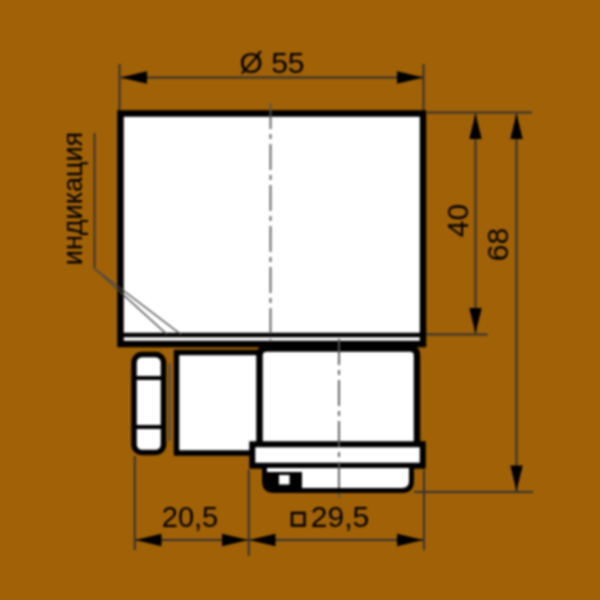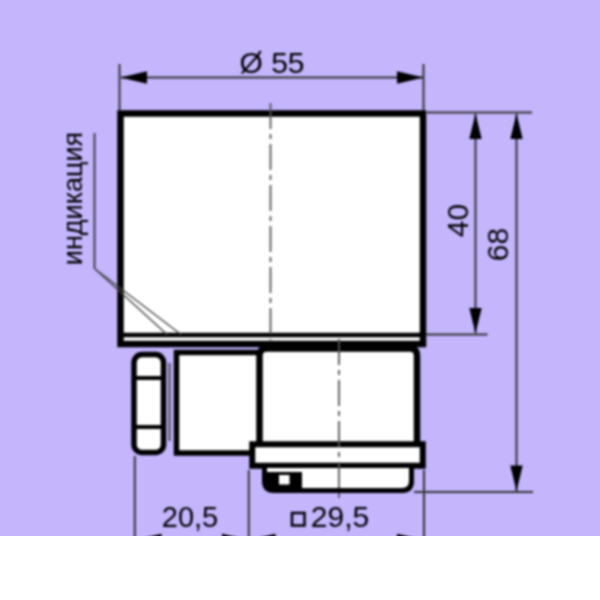--- a/index.html
+++ b/index.html
@@ -1,16 +1,16 @@
 <!DOCTYPE html>
 <html><head>
 <meta charset="utf-8">
 <style>
   html,body{margin:0;padding:0;background:#ffffff;}
-  .page{width:600px;height:536px;position:relative;background:#c4b5fd;overflow:hidden;}
+  .page{width:600px;height:600px;position:relative;background:#a16207;overflow:hidden;}
   svg{position:absolute;left:0;top:0;filter:blur(0.9px);}
   text{font-family:"Liberation Sans", sans-serif;fill:#000;}
 </style>
 </head>
 <body>
 <div class="page">
 <svg width="600" height="600" viewBox="0 0 600 600">
 
   <rect x="120.5" y="113.5" width="302.5" height="230.5" fill="#fff" stroke="#000" stroke-width="6.5"></rect>
 

